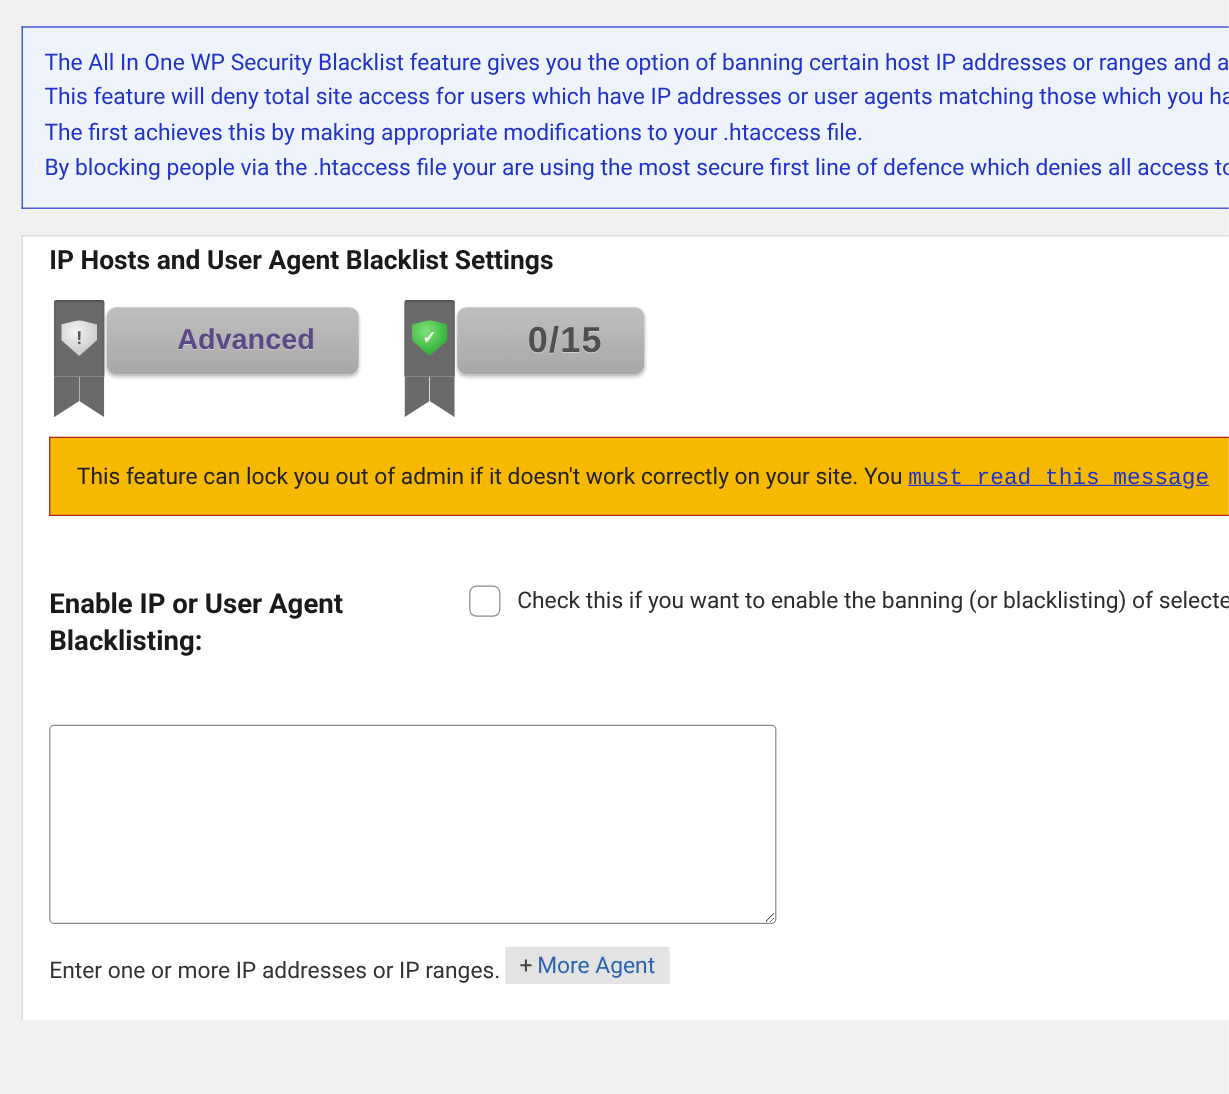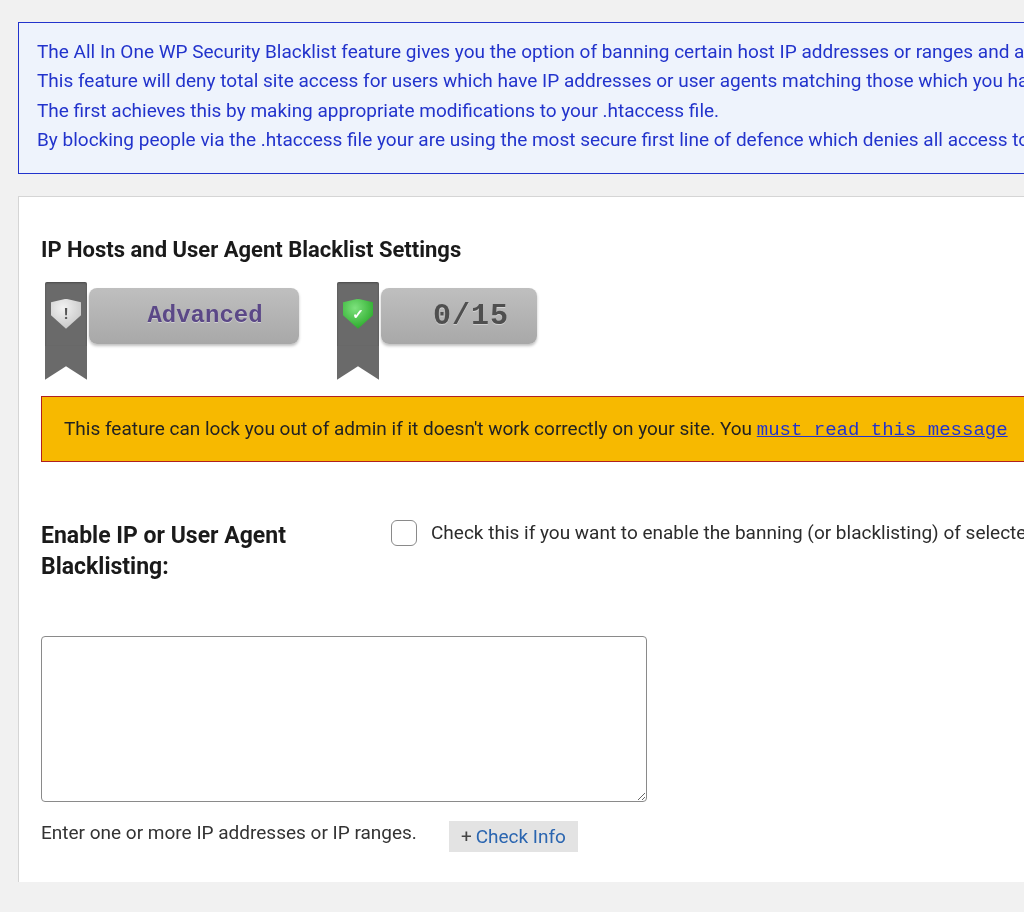--- a/index.html
+++ b/index.html
@@ -23,21 +23,21 @@
     line-height: 1.55;
     width: 1006px; 
   }
   .info-box p { margin: 0; white-space: nowrap; }
 
   .panel {
     margin: 0 0 0 18px;
     background: #fff;
     border-top: 1px solid #d5d5d5;
     border-left: 1px solid #d5d5d5;
-    padding: 40px 22px 30px 22px;
+    padding: 8px 22px 30px 22px;
     width: 1006px;
   }
   .panel-title {
     font-size: 22px;
     font-weight: 700;
     color: #1a1a1a;
     margin: 0 0 26px 0;
   }
 
   .badges-row {
@@ -94,21 +94,21 @@
     box-shadow: 0 2px 3px rgba(0,0,0,0.25);
     display: flex;
     align-items: center;
     justify-content: center;
     position: relative;
     z-index: 1;
   }
   .badge-advanced .label-bar { width: 210px; }
   .badge-score .label-bar { width: 156px; }
   .badge .label-text {
-    font-family: Liberation Mono, monospace;
+    font-family: Liberation Sans, sans-serif;
     font-size: 24px;
     font-weight: 700;
     color: #5b4887;
     text-shadow: 0 1px 0 rgba(255,255,255,0.4);
     padding-left: 22px;
   }
   .badge-score .label-text {
     color: #4f4f4f;
     font-size: 30px;
     letter-spacing: 1px;
@@ -187,22 +187,22 @@
     font-size: 16px;
     padding: 8px;
     resize: both;
     font-family: inherit;
   }
   .field-help {
     margin-top: 14px;
     font-size: 19px;
     color: #333;
     display: flex;
-    align-items: flex-start;
-    gap: 32px;
+    align-items: flex-end;
+    gap: 4px;
   }
   .more-info-btn {
     background: #e3e3e3;
     padding: 4px 12px;
     font-size: 19px;
     color: #2a65b0;
     cursor: pointer;
   }
   .more-info-btn .plus { color: #444; margin-right: 4px; }
 </style>
@@ -265,19 +265,19 @@
       </label>
     </div>
   </div>
 
   <div class="form-row" style="margin-bottom:0">
     <div class="form-field-col">
       <textarea class="ip-input" style=""></textarea>
       <div class="field-help">
         <span>Enter one or more IP addresses or IP ranges.</span>
         <span class="more-info-btn">
-          <span class="plus">+</span><span>Check Info</span>
+          <span class="plus">+</span><span>More Agent</span>
         </span>
       </div>
     </div>
   </div>
 
 </div>
 
 </body></html>

